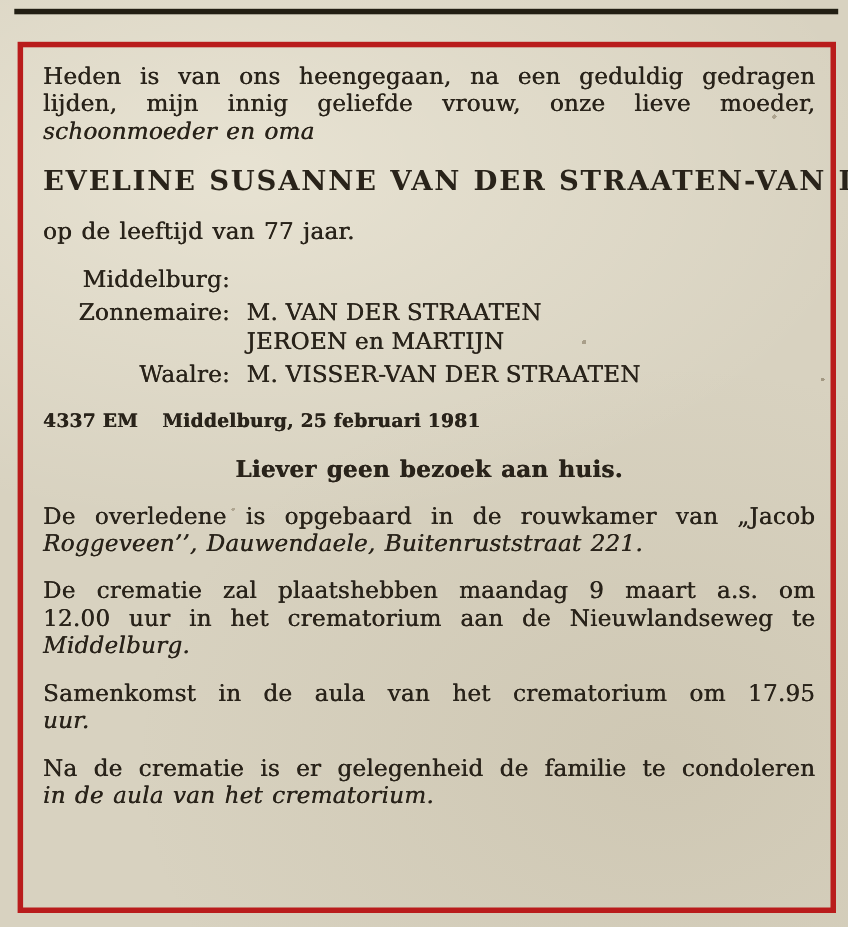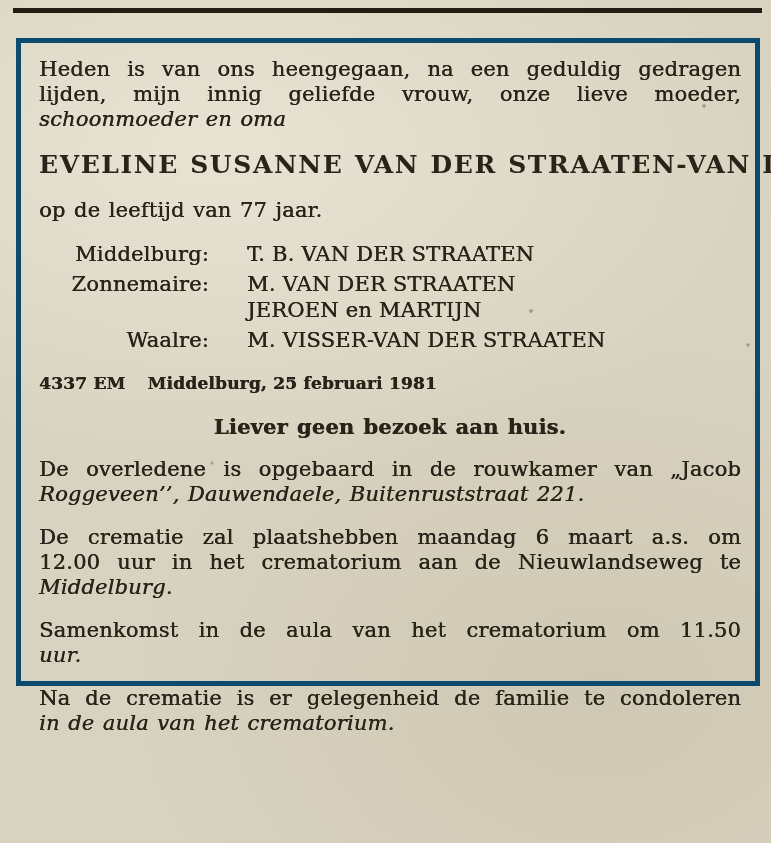--- a/index.html
+++ b/index.html
@@ -30,23 +30,23 @@
     width: 749px;
     height: 5px;
     background: #221e13;
   }
 
   .notice-box {
     position: absolute;
     left: 16px;
     top: 38px;
     width: 744px;
-    height: 648px;
+    height: 792px;
     box-sizing: border-box;
-    border: 5px solid #0c4a6e;
+    border: 5px solid #b91c1c;
     padding: 14px 14px 12px 18px;
   }
 
   .para {
     margin: 18px 0 0 0;
     font-size: 21px;
     line-height: 25px;
     letter-spacing: 0.2px;
     word-spacing: 1.5px;
     text-shadow: 0.4px 0 0 currentColor;
@@ -75,21 +75,20 @@
 
   .family-block {
     margin: 18px 0 0 0;
     font-size: 21px;
     text-shadow: 0.4px 0 0 currentColor;
   }
   .family-row {
     display: flex;
     line-height: 26px;
     letter-spacing: 0.2px;
-    gap: 23px;
   }
   .family-row.group-gap { margin-top: 4px; }
   .family-place {
     flex: none;
     width: 170px;
     text-align: right;
   }
   .family-name {
     margin-left: 15px;
     white-space: nowrap;
@@ -124,21 +123,20 @@
     <div class="jline jlast">schoonmoeder en oma</div>
   </div>
 
   <div class="deceased-name">EVELINE SUSANNE VAN DER STRAATEN-VAN DIJK</div>
 
   <div class="para">op de leeftijd van 77 jaar.</div>
 
   <div class="family-block">
     <div class="family-row">
       <span class="family-place">Middelburg:</span>
-      <span class="family-name">T. B. VAN DER STRAATEN</span>
     </div>
     <div class="family-row group-gap">
       <span class="family-place">Zonnemaire:</span>
       <span class="family-name">M. VAN DER STRAATEN</span>
     </div>
     <div class="family-row">
       <span class="family-place"></span>
       <span class="family-name">JEROEN en MARTIJN</span>
     </div>
     <div class="family-row group-gap">
@@ -157,27 +155,27 @@
   </div>
 
   <div class="para centered-line">Liever geen bezoek aan huis.</div>
 
   <div class="para">
     <div class="jline">De overledene is opgebaard in de rouwkamer van „Jacob</div>
     <div class="jline jlast">Roggeveen’’, Dauwendaele, Buitenruststraat 221.</div>
   </div>
 
   <div class="para">
-    <div class="jline">De crematie zal plaatshebben maandag 6 maart a.s. om</div>
+    <div class="jline">De crematie zal plaatshebben maandag 9 maart a.s. om</div>
     <div class="jline">12.00 uur in het crematorium aan de Nieuwlandseweg te</div>
     <div class="jline jlast">Middelburg.</div>
   </div>
 
   <div class="para">
-    <div class="jline">Samenkomst in de aula van het crematorium om 11.50</div>
+    <div class="jline">Samenkomst in de aula van het crematorium om 17.95</div>
     <div class="jline jlast">uur.</div>
   </div>
 
   <div class="para">
     <div class="jline">Na de crematie is er gelegenheid de familie te condoleren</div>
     <div class="jline jlast">in de aula van het crematorium.</div>
   </div>
 
 </div>
 

